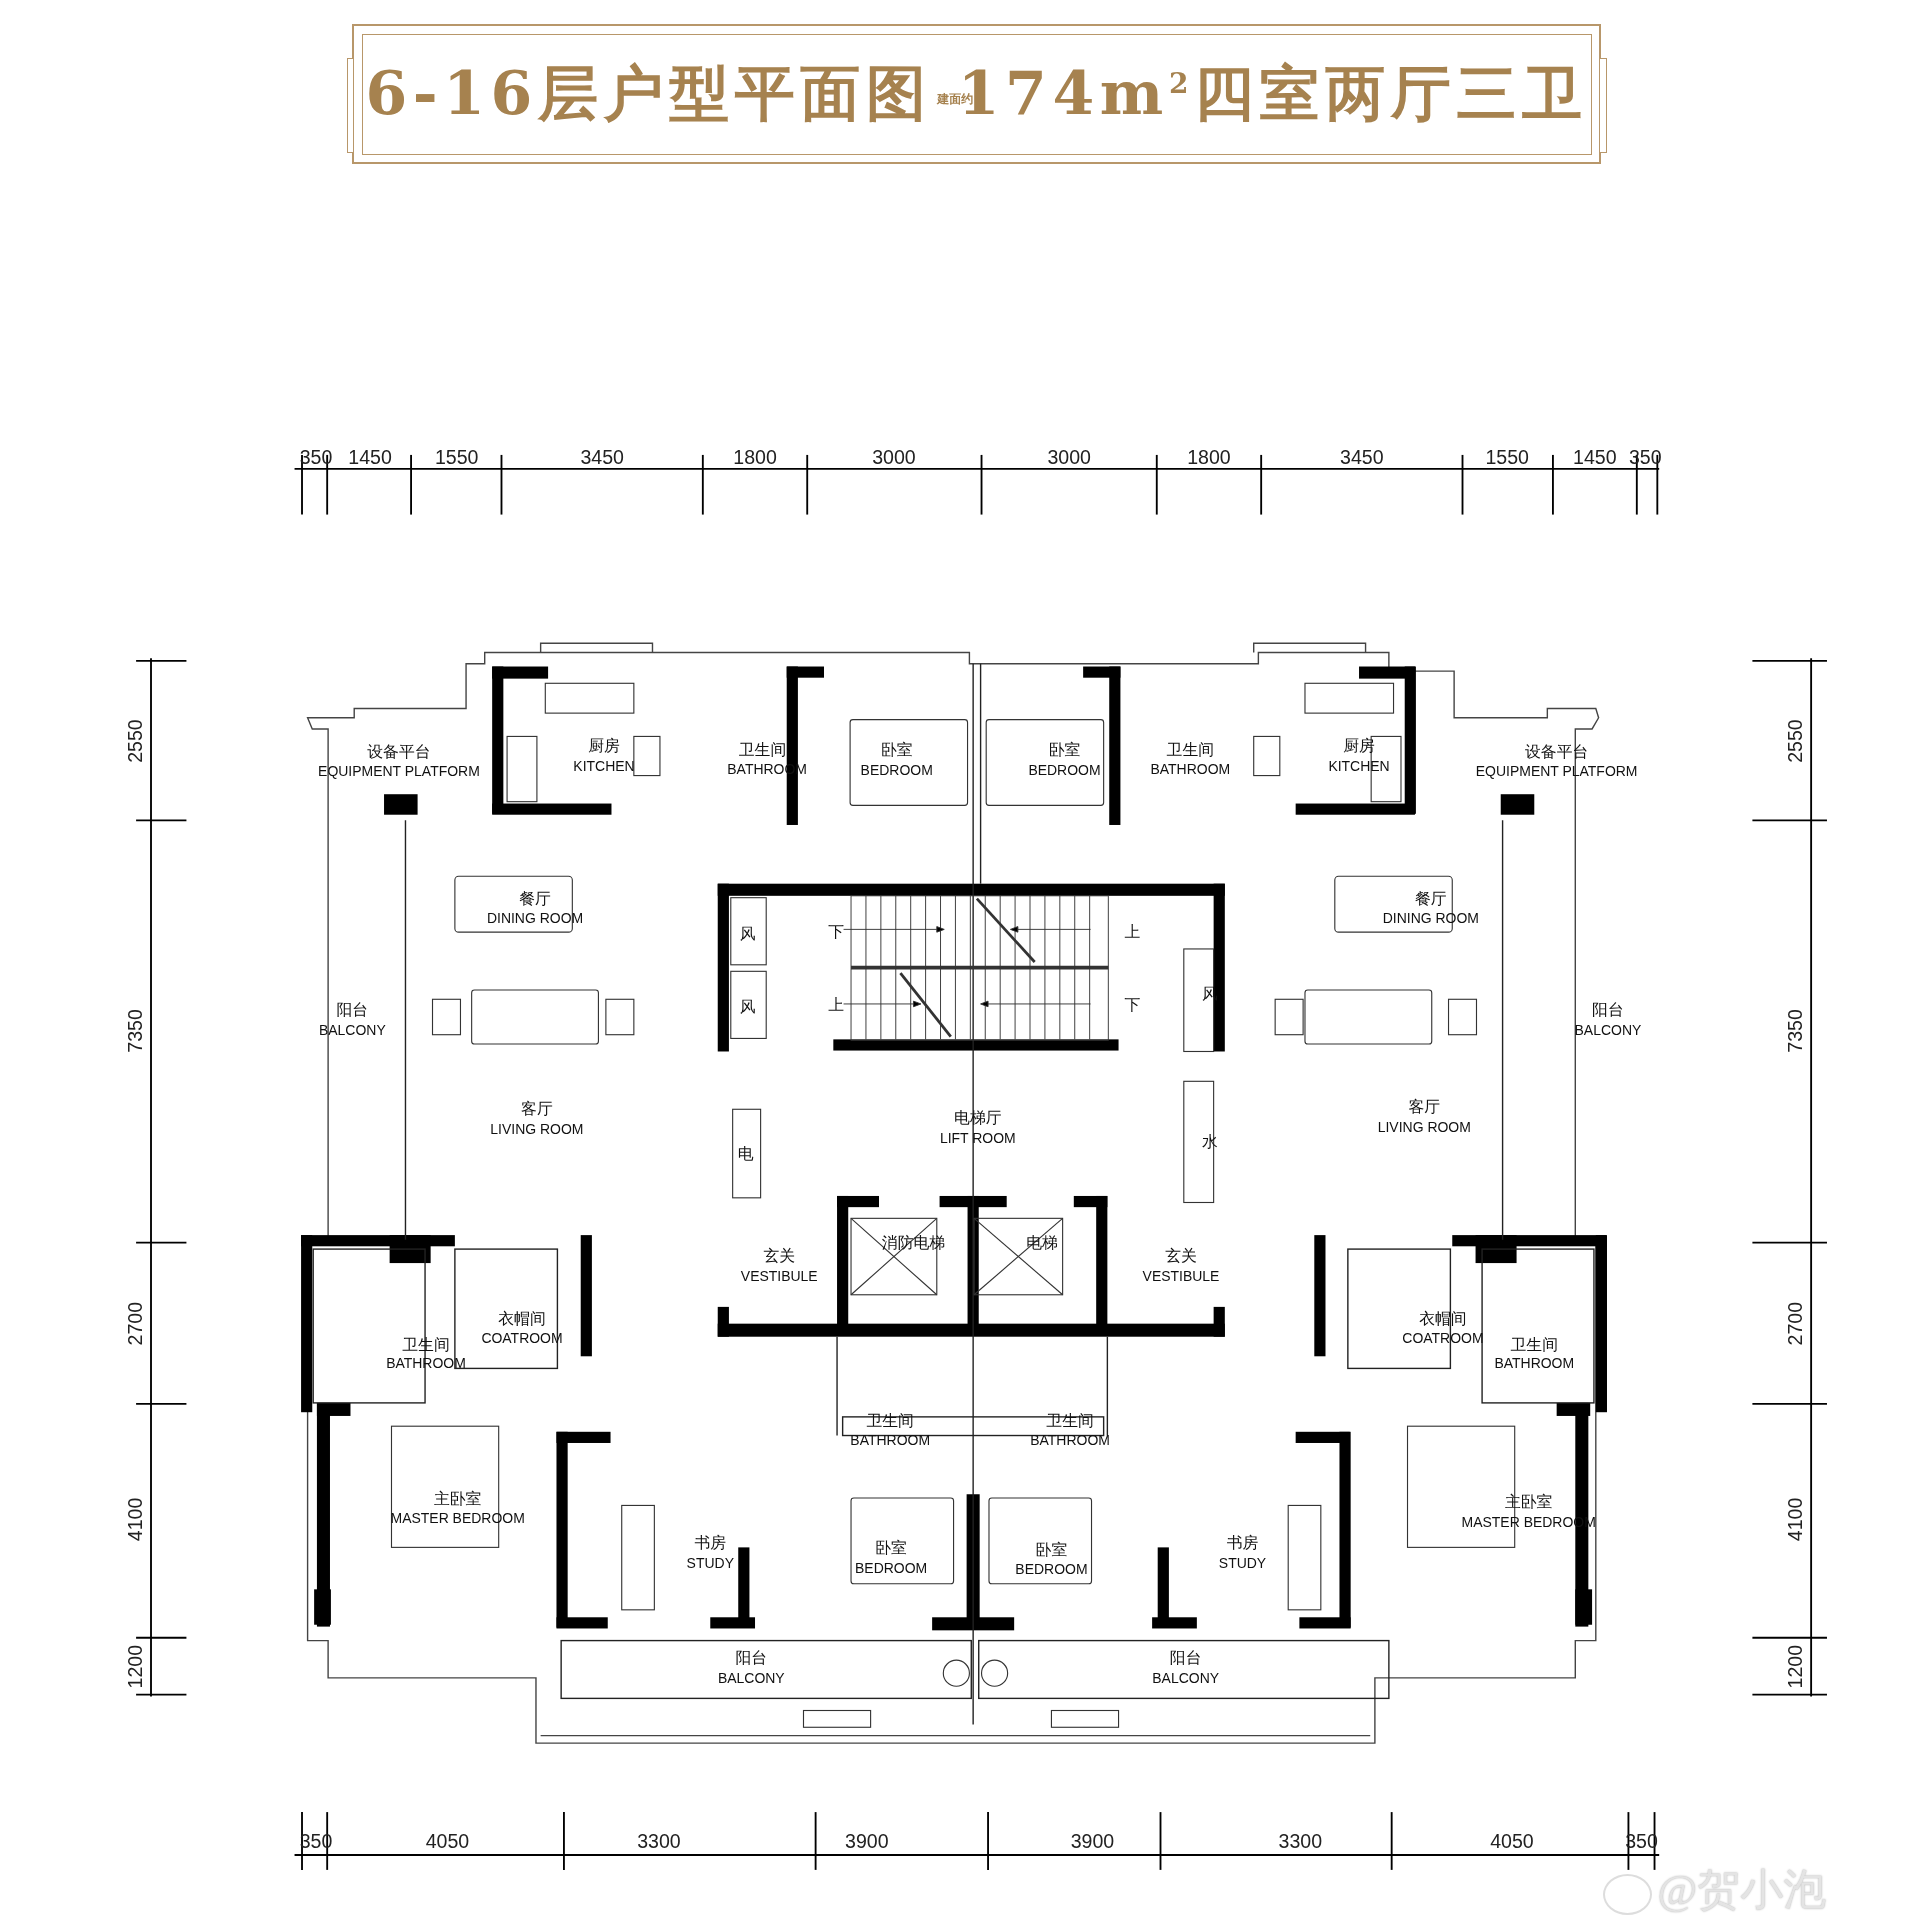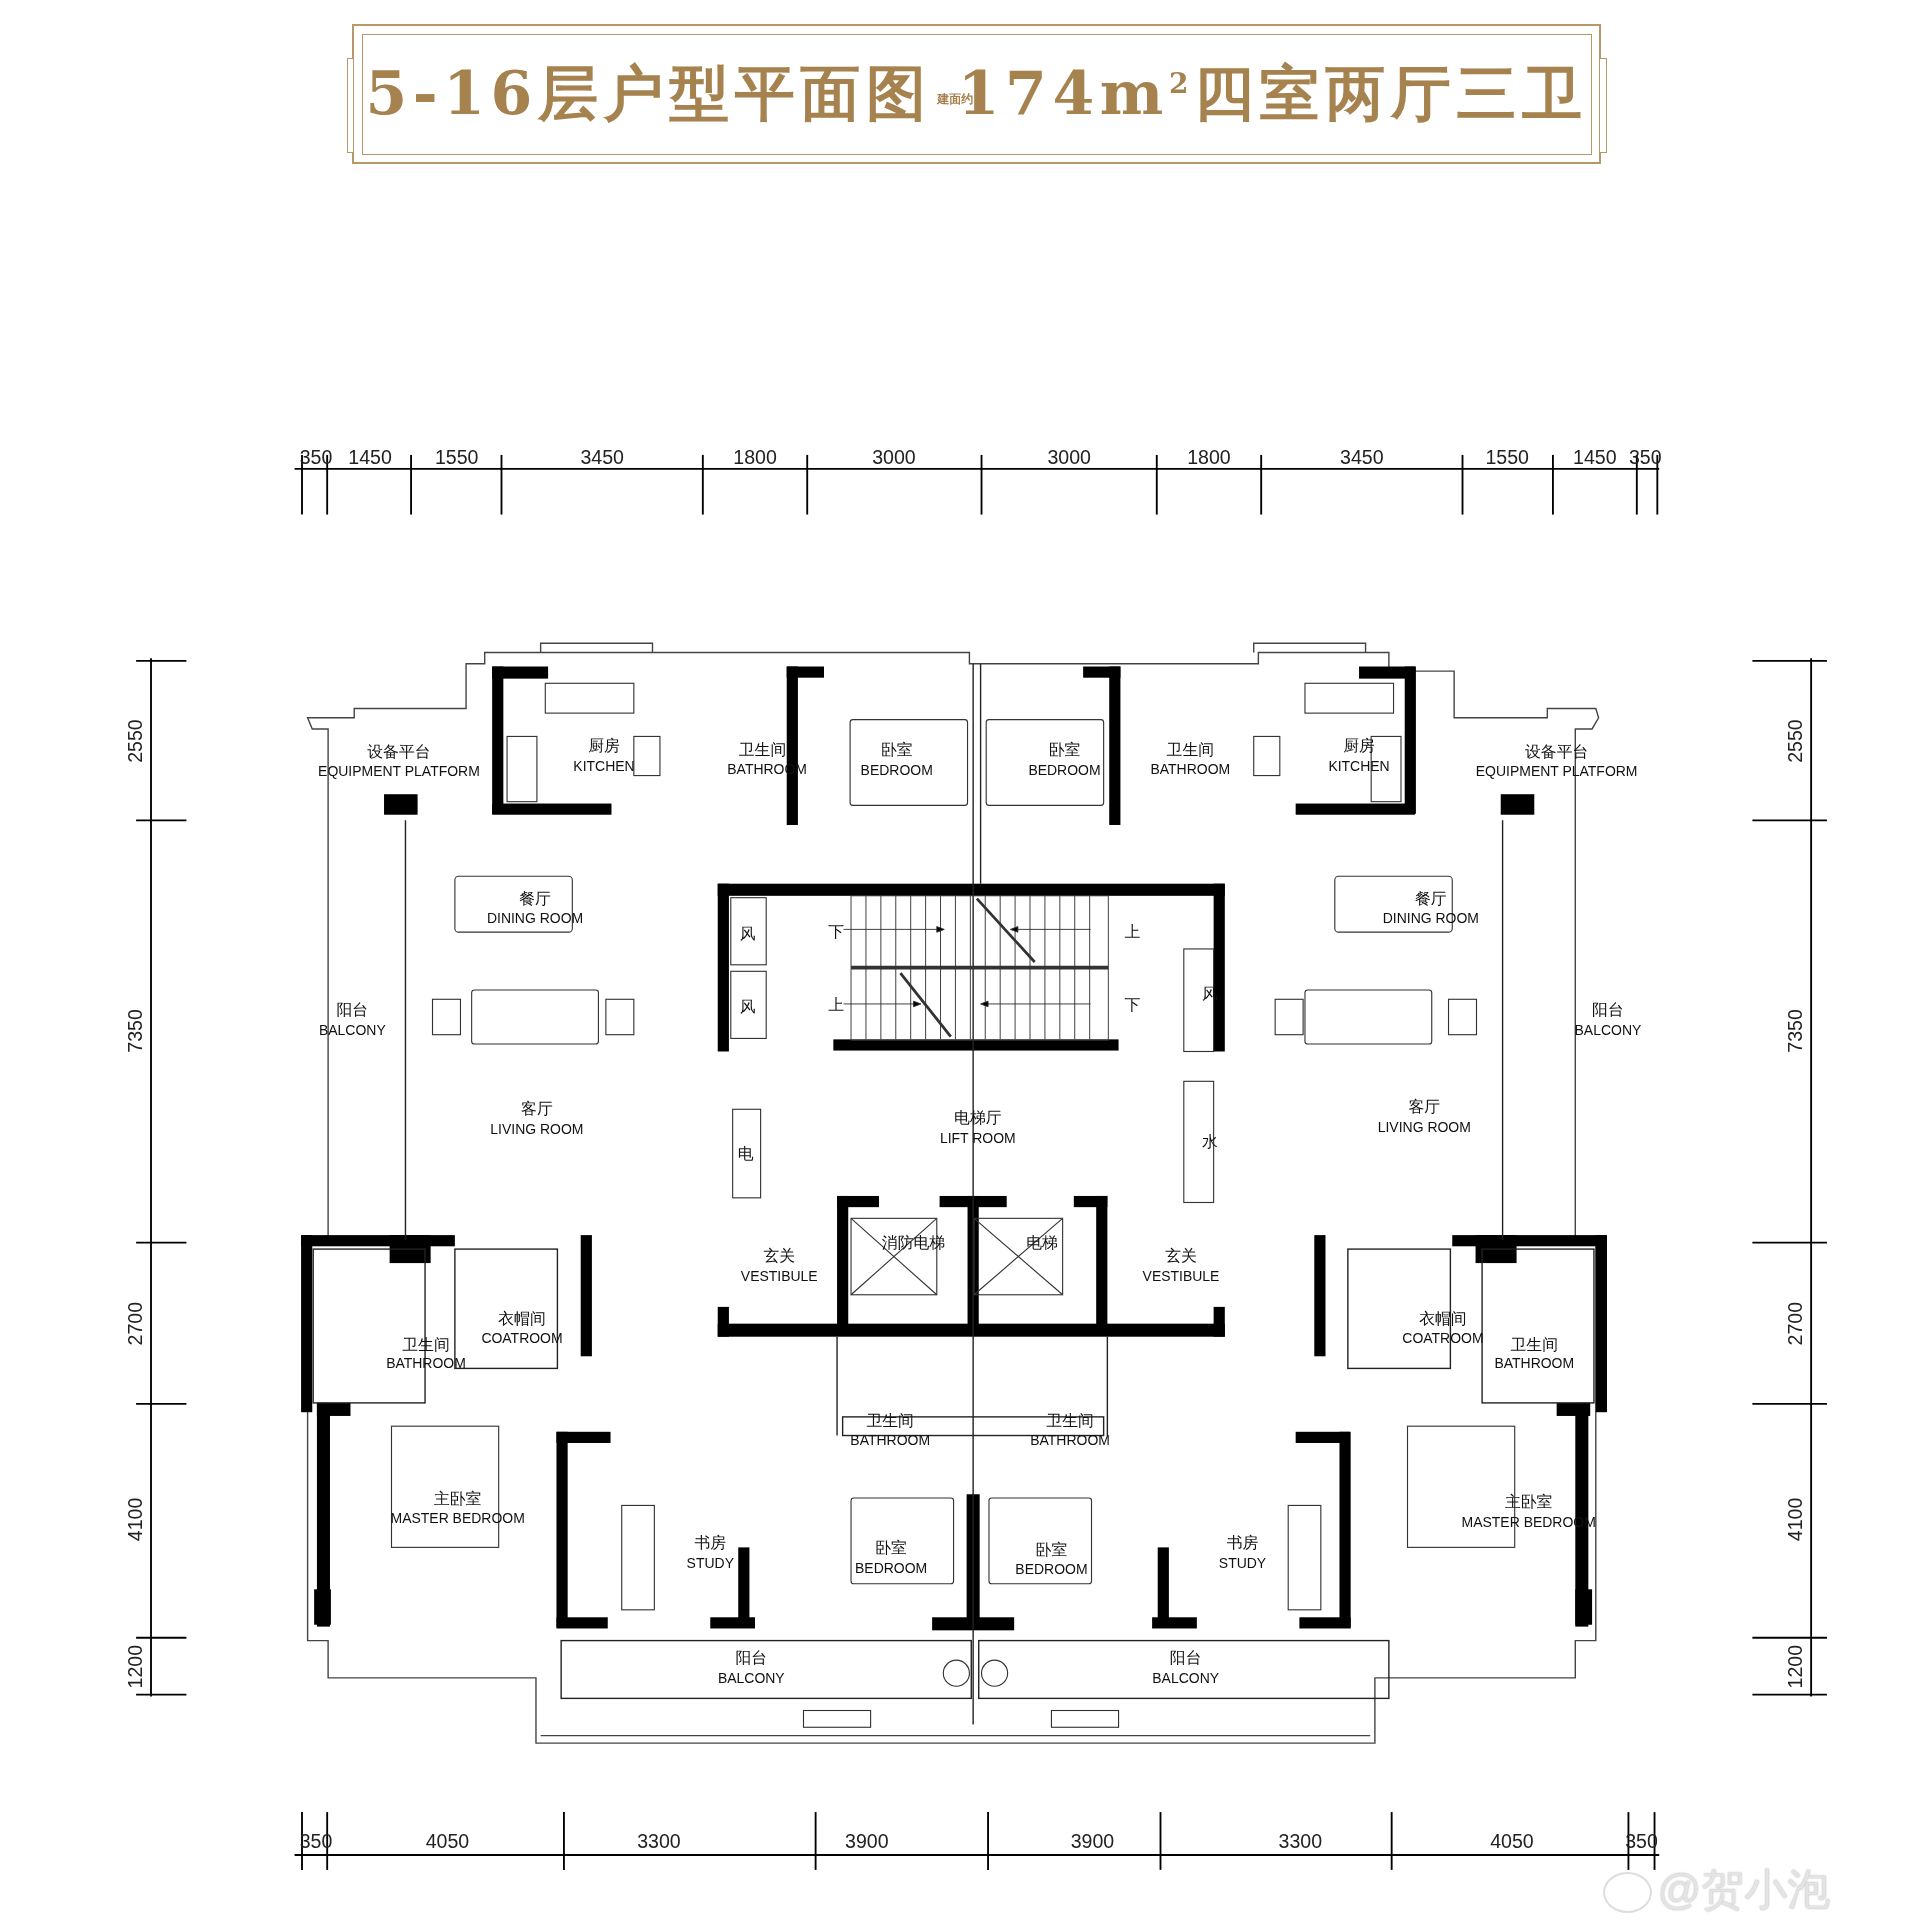--- a/index.html
+++ b/index.html
@@ -16,33 +16,33 @@
          font-family: "DejaVu Serif", "Liberation Serif", serif; font-weight: bold;
          font-size: 60px; color: #a6824f; letter-spacing: 5.6px; white-space: nowrap; }
   .title-text .small { display: inline-block; font-size: 12px; line-height: 14px; width: 15px;
          vertical-align: middle; letter-spacing: 0; margin: 0 5.6px; word-break: break-all; }
   .title-text sup { font-size: 28px; }
   svg#plan { position: absolute; left: 0; top: 0; }
   .lbl-cn { font-family: "DejaVu Sans", sans-serif; font-size: 17px; fill: #111; text-anchor: middle; }
   .lbl-en { font-family: "Liberation Sans", sans-serif; font-size: 15px; fill: #111; text-anchor: middle; }
   .dim-t { font-family: "Liberation Sans", sans-serif; font-size: 21px; fill: #222; text-anchor: middle; }
   .watermark { position: absolute; left: 1603px; top: 1861px; font-size: 43px; color: #e4e4e4;
-         font-family: Liberation Sans, sans-serif; text-shadow: 0 0 1.9px #aaa; white-space: nowrap; }
+         font-family: Liberation Serif, serif; text-shadow: 0 0 1.9px #aaa; white-space: nowrap; }
   .wb-icon { display: inline-block; width: 45px; height: 37px; border: 2.8px solid #ddd;
          border-radius: 50%; vertical-align: middle; margin-right: 5.6px; }
 </style>
 </head>
 <body>
 
 <div class="title-frame-outer">
   <div class="title-frame-inner"></div>
   <div class="title-tab-l"></div>
   <div class="title-tab-r"></div>
   <div class="title-text">
-    <span>5-16层户型平面图</span><span class="small">建面约</span><span>174m</span><sup>2</sup><span>四室两厅三卫</span>
+    <span>6-16层户型平面图</span><span class="small">建面约</span><span>174m</span><sup>2</sup><span>四室两厅三卫</span>
   </div>
 </div>
 
 <svg id="plan" width="1909" height="1924" viewBox="0 0 2048 2064">
 
   <g stroke="#000" stroke-width="2">
     <line x1="316" y1="503" x2="1780" y2="503"></line>
     <line x1="324" y1="488" x2="324" y2="552"></line>
       <line x1="351" y1="488" x2="351" y2="552"></line>
     <line x1="441" y1="488" x2="441" y2="552"></line>

